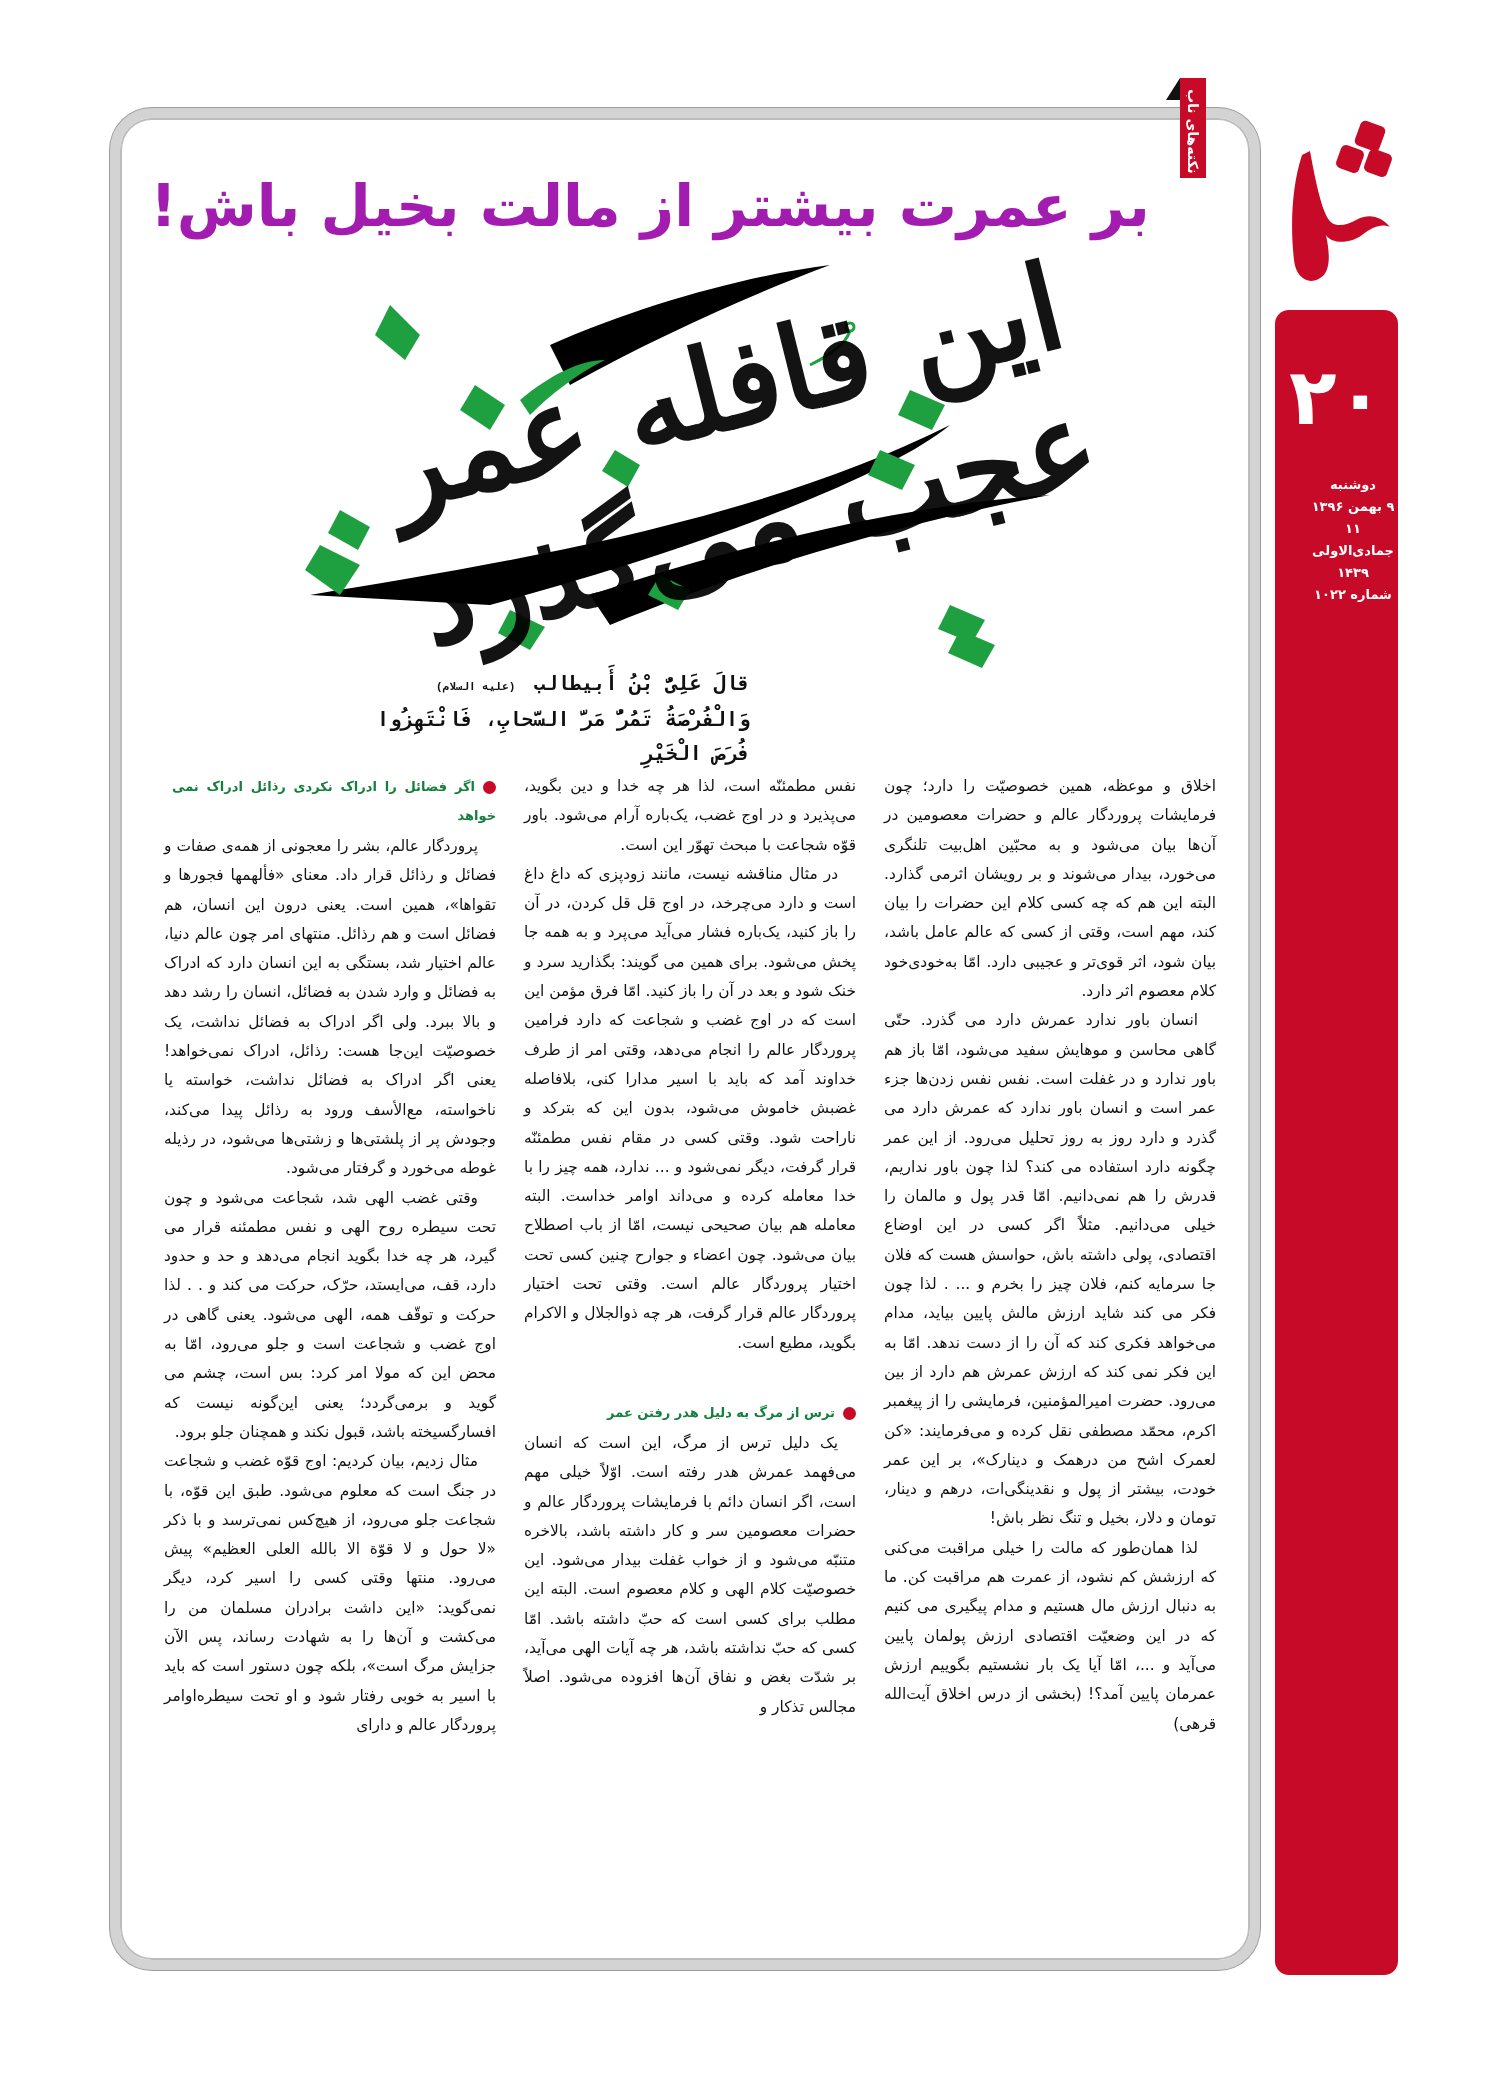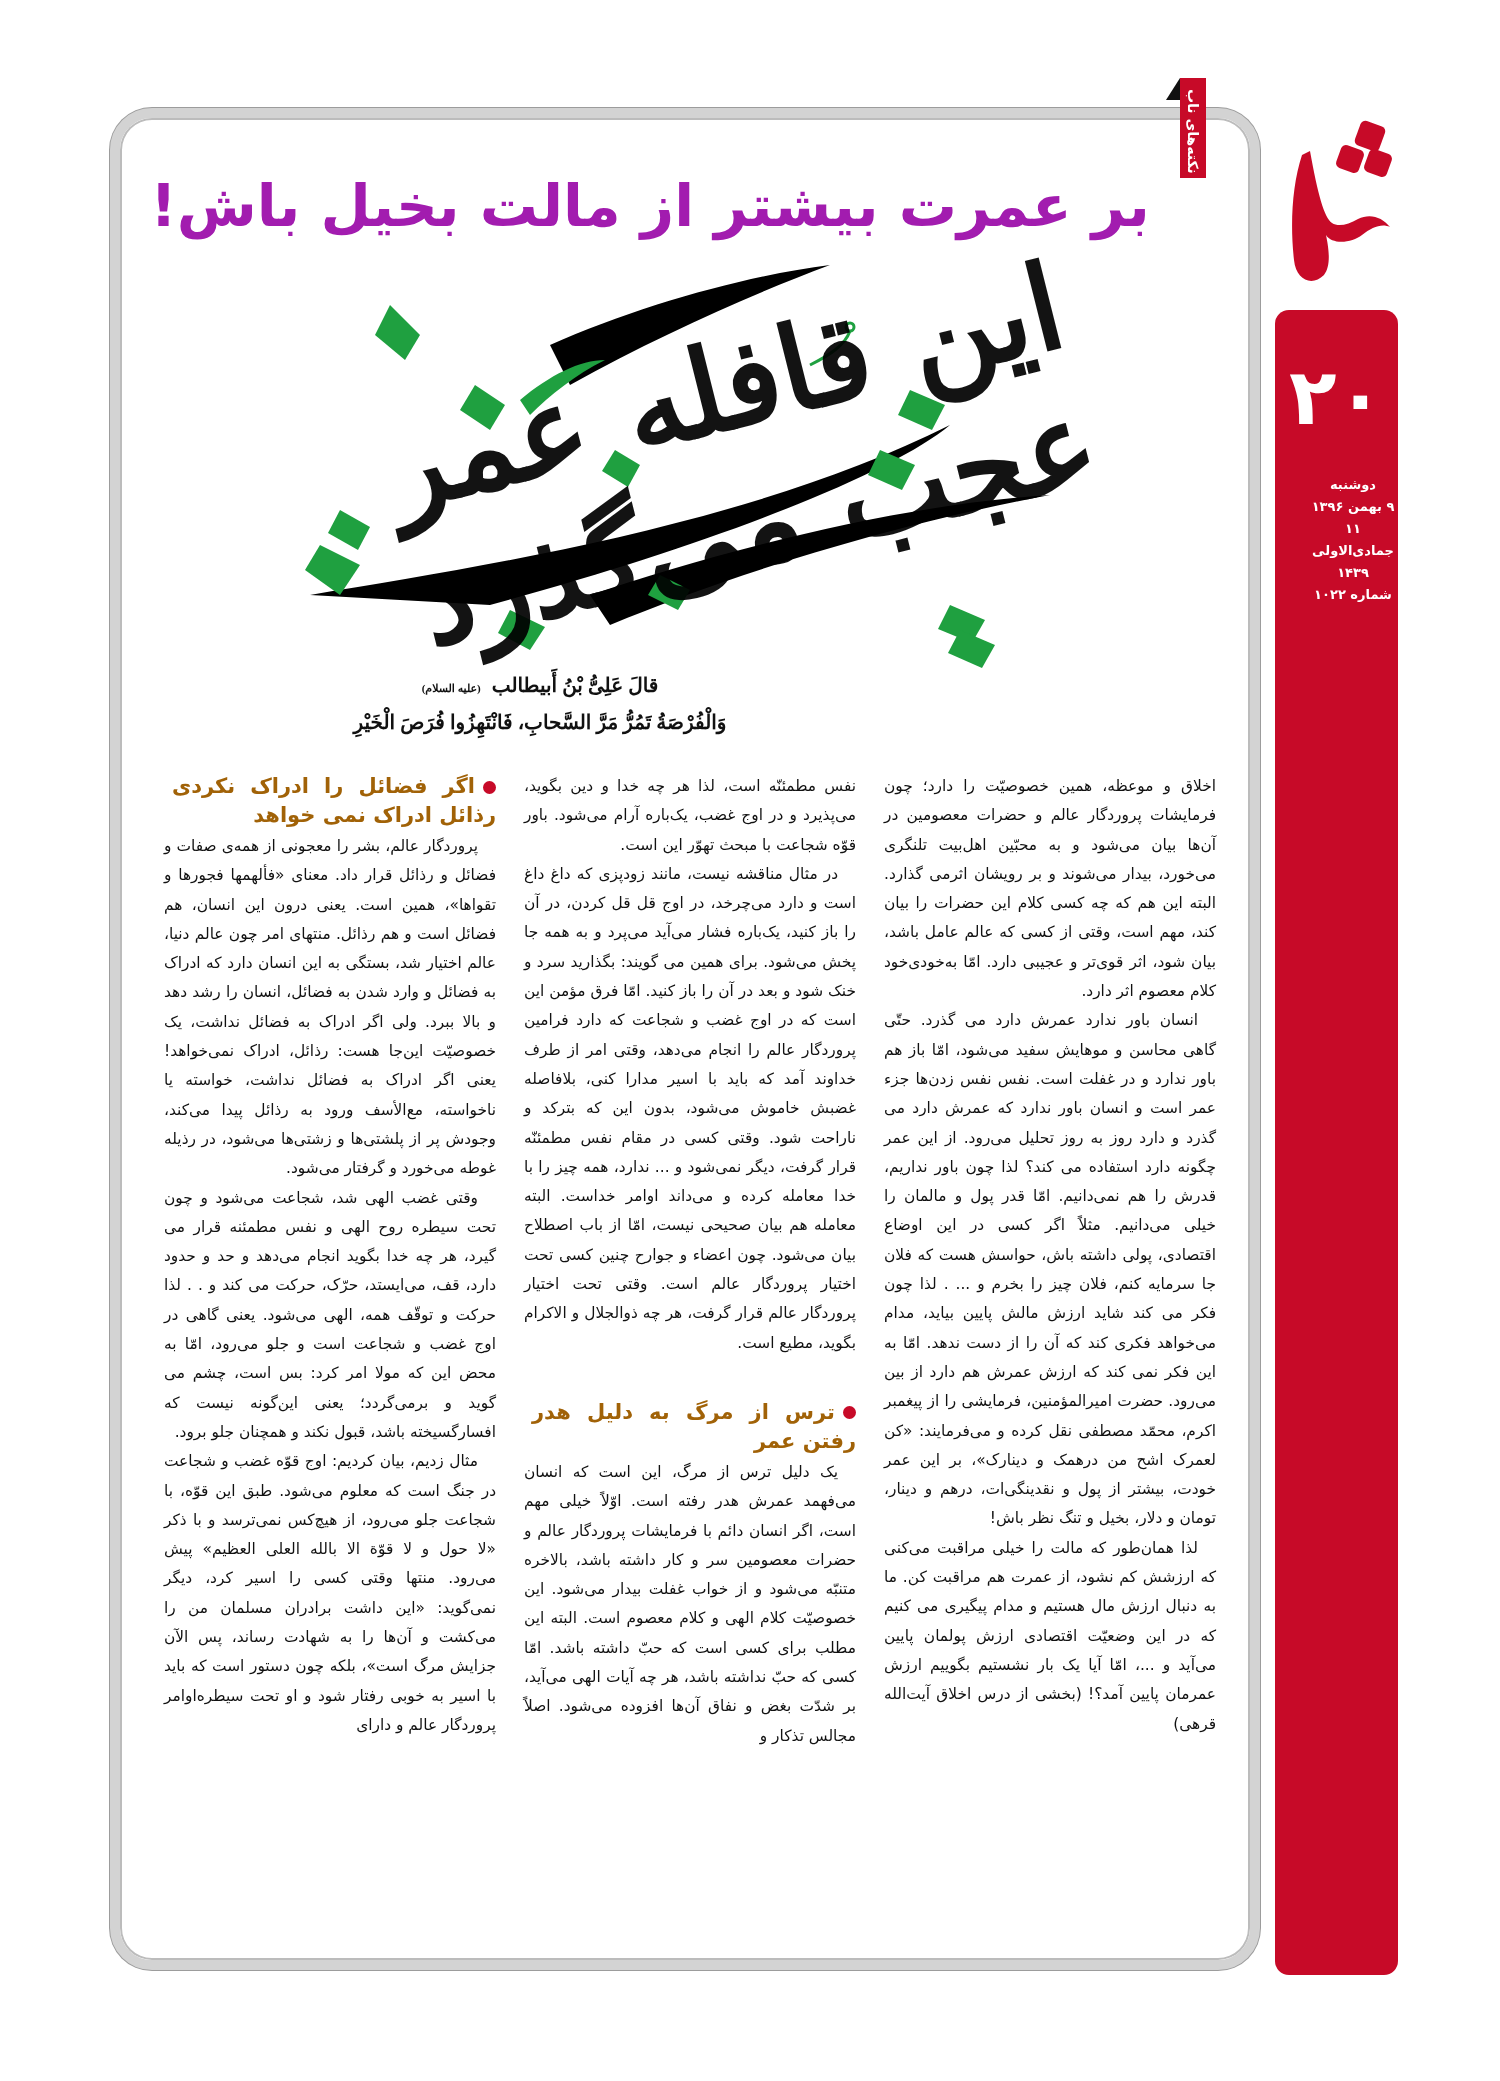--- a/index.html
+++ b/index.html
@@ -56,41 +56,41 @@
   .calli-text {
     position: absolute; left: 0; top: 0; width: 100%; height: 100%;
     display: flex; align-items: center; justify-content: center;
     direction: rtl; font-family: "DejaVu Serif", serif; font-weight: bold;
     font-size: 118px; color: #000; transform: rotate(-14deg);
     letter-spacing: -2px; opacity: 0.92;
   }
 
   
   .hadith {
-    position: absolute; left: 330px; top: 668px; width: 420px; text-align: center;
-    direction: rtl; font-family: Liberation Serif, serif; font-weight: bold;
+    position: absolute; left: 330px; top: 668px; width: 420px; 
+    direction: rtl; font-family: Liberation Mono, monospace; font-weight: bold;
   }
   .hadith-line1 { font-size: 20px; line-height: 34px; }
   .hadith-line1 .pbuh { font-size: 11px; font-weight: bold; margin-right: 6px; }
   .hadith-line2 { font-size: 20px; line-height: 34px; }
 
   
   .columns {
     position: absolute; left: 150px; top: 772px; width: 1080px; height: 1180px;
     display: flex; flex-direction: row-reverse; gap: 0; direction: rtl;
   }
   .col {
     width: 360px; padding: 0 14px; direction: rtl; text-align: justify;
     font-size: 15.4px; line-height: 29.3px; color: #111;
     font-family: "DejaVu Sans", sans-serif;
   }
   .col p { text-indent: 18px; }
   .col p.noindent { text-indent: 0; }
   .subhead {
-    font-weight: bold; font-size: 21px; line-height: 29px; color: #a16207;
+    font-weight: bold; font-size: 13px; line-height: 29px; color: #15803d;
     margin: 0 0 2px 8px; text-indent: 0;
   }
   .bullet {
     display: inline-block; width: 13px; height: 13px; border-radius: 50%;
     background: #c70a28; margin-left: 8px; vertical-align: middle;
   }
   .gap { height: 40px; }
 </style>
 </head>
 <body>

